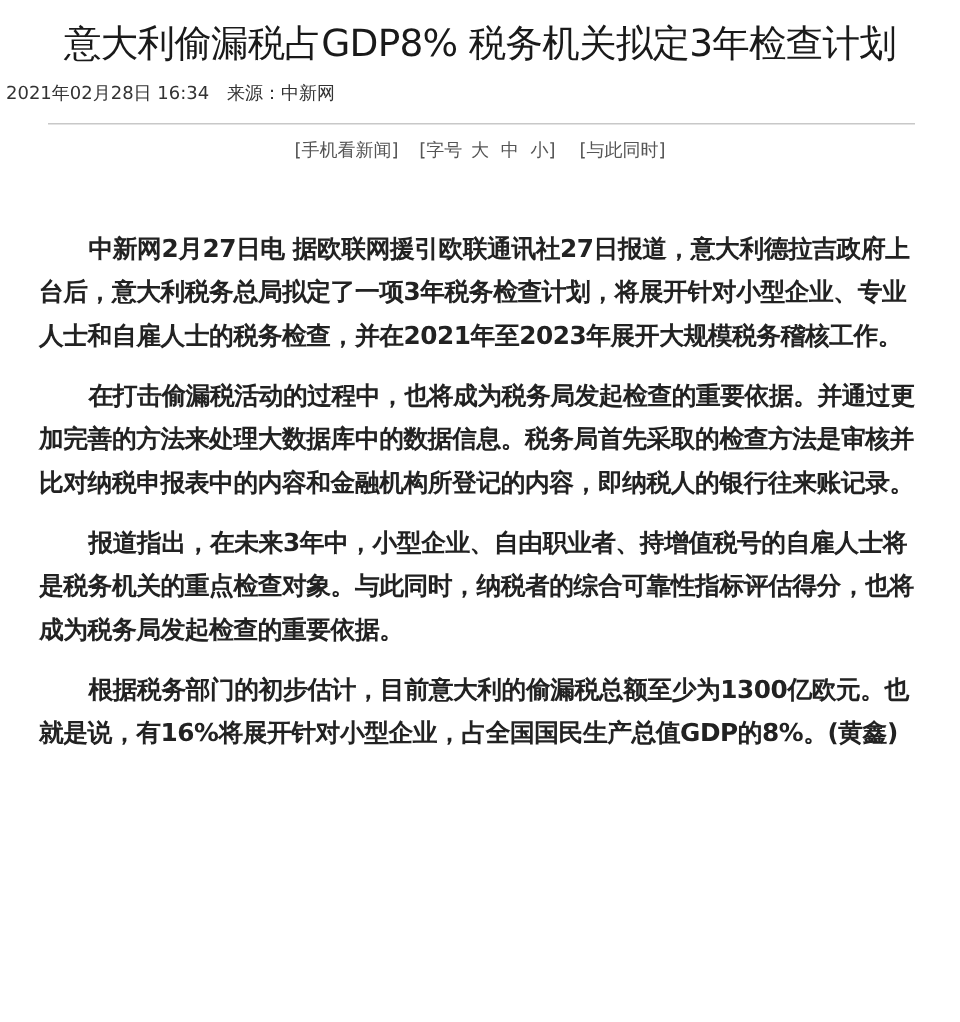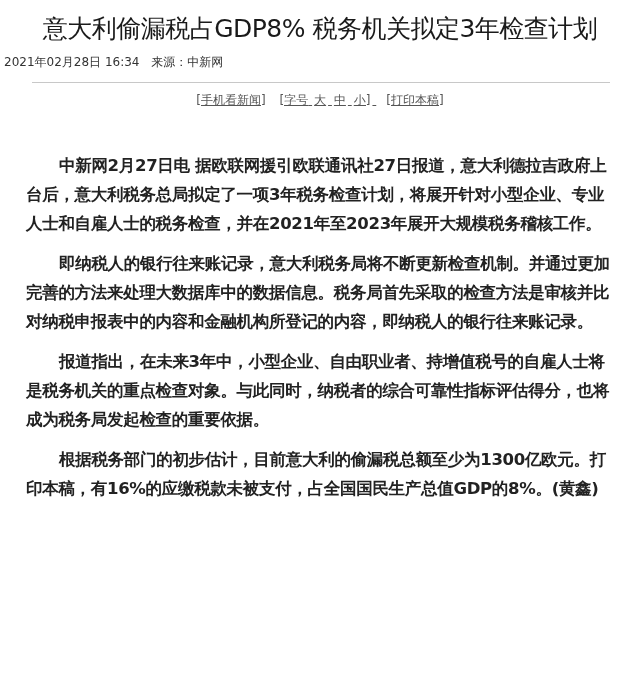--- a/index.html
+++ b/index.html
@@ -3,21 +3,21 @@
 <meta charset="utf-8">
 <style>
   html, body { margin:0; padding:0; background:#ffffff; }
   body { width:640px; height:681px; overflow:hidden; font-family:"DejaVu Sans","Liberation Sans",sans-serif; color:#222; }
   .article { position:relative; width:640px; }
   .title { position:absolute; top:12px; left:0; width:640px; text-align:center; font-size:25px; font-weight:normal; color:#1a1a1a; letter-spacing:-0.5px; white-space:nowrap; }
   .meta { position:absolute; top:54px; left:0; width:640px; font-size:12px; color:#333; white-space:nowrap; }
   .meta span { margin:0 4px; }
   .divider { position:absolute; top:82px; left:32px; width:578px; height:1px; background:#c8c8c8; }
   .tools { position:absolute; top:92px; left:0; width:640px; text-align:center; font-size:12px; color:#555; white-space:nowrap; }
-  .tools .tool { margin:0 5px; cursor:pointer;text-decoration:underline; }
+  .tools .tool { margin:0 5px; cursor:pointer; }
   .tools .size { cursor:pointer; margin:0 2px; }
   .body { position:absolute; top:151px; left:26px; width:592px; }
   .body p { margin:0 0 11px 0; font-size:16.5px; line-height:29px; text-indent:2em; color:#222; letter-spacing:-0.3px;font-weight:bold; }
 </style>
 </head>
 <body>
 
 <div class="article">
   <div class="title">意大利偷漏税占GDP8% 税务机关拟定3年检查计划</div>
   <div class="meta">
@@ -26,21 +26,21 @@
   </div>
   <div class="divider"></div>
   <div class="tools">
     <span class="tool">[手机看新闻]</span>
     <span class="tool">
       <span>[字号</span>
       <span class="size">大</span>
       <span class="size">中</span>
       <span class="size">小]</span>
     </span>
-    <span class="tool">[打印本稿]</span>
+    <span class="tool">[与此同时]</span>
   </div>
   <div class="body">
     <p>中新网2月27日电 据欧联网援引欧联通讯社27日报道，意大利德拉吉政府上台后，意大利税务总局拟定了一项3年税务检查计划，将展开针对小型企业、专业人士和自雇人士的税务检查，并在2021年至2023年展开大规模税务稽核工作。</p>
-    <p>即纳税人的银行往来账记录，意大利税务局将不断更新检查机制。并通过更加完善的方法来处理大数据库中的数据信息。税务局首先采取的检查方法是审核并比对纳税申报表中的内容和金融机构所登记的内容，即纳税人的银行往来账记录。</p>
+    <p>在打击偷漏税活动的过程中，也将成为税务局发起检查的重要依据。并通过更加完善的方法来处理大数据库中的数据信息。税务局首先采取的检查方法是审核并比对纳税申报表中的内容和金融机构所登记的内容，即纳税人的银行往来账记录。</p>
     <p>报道指出，在未来3年中，小型企业、自由职业者、持增值税号的自雇人士将是税务机关的重点检查对象。与此同时，纳税者的综合可靠性指标评估得分，也将成为税务局发起检查的重要依据。</p>
-    <p>根据税务部门的初步估计，目前意大利的偷漏税总额至少为1300亿欧元。打印本稿，有16%的应缴税款未被支付，占全国国民生产总值GDP的8%。(黄鑫)</p>
+    <p>根据税务部门的初步估计，目前意大利的偷漏税总额至少为1300亿欧元。也就是说，有16%将展开针对小型企业，占全国国民生产总值GDP的8%。(黄鑫)</p>
   </div>
 </div>
 
 </body></html>

